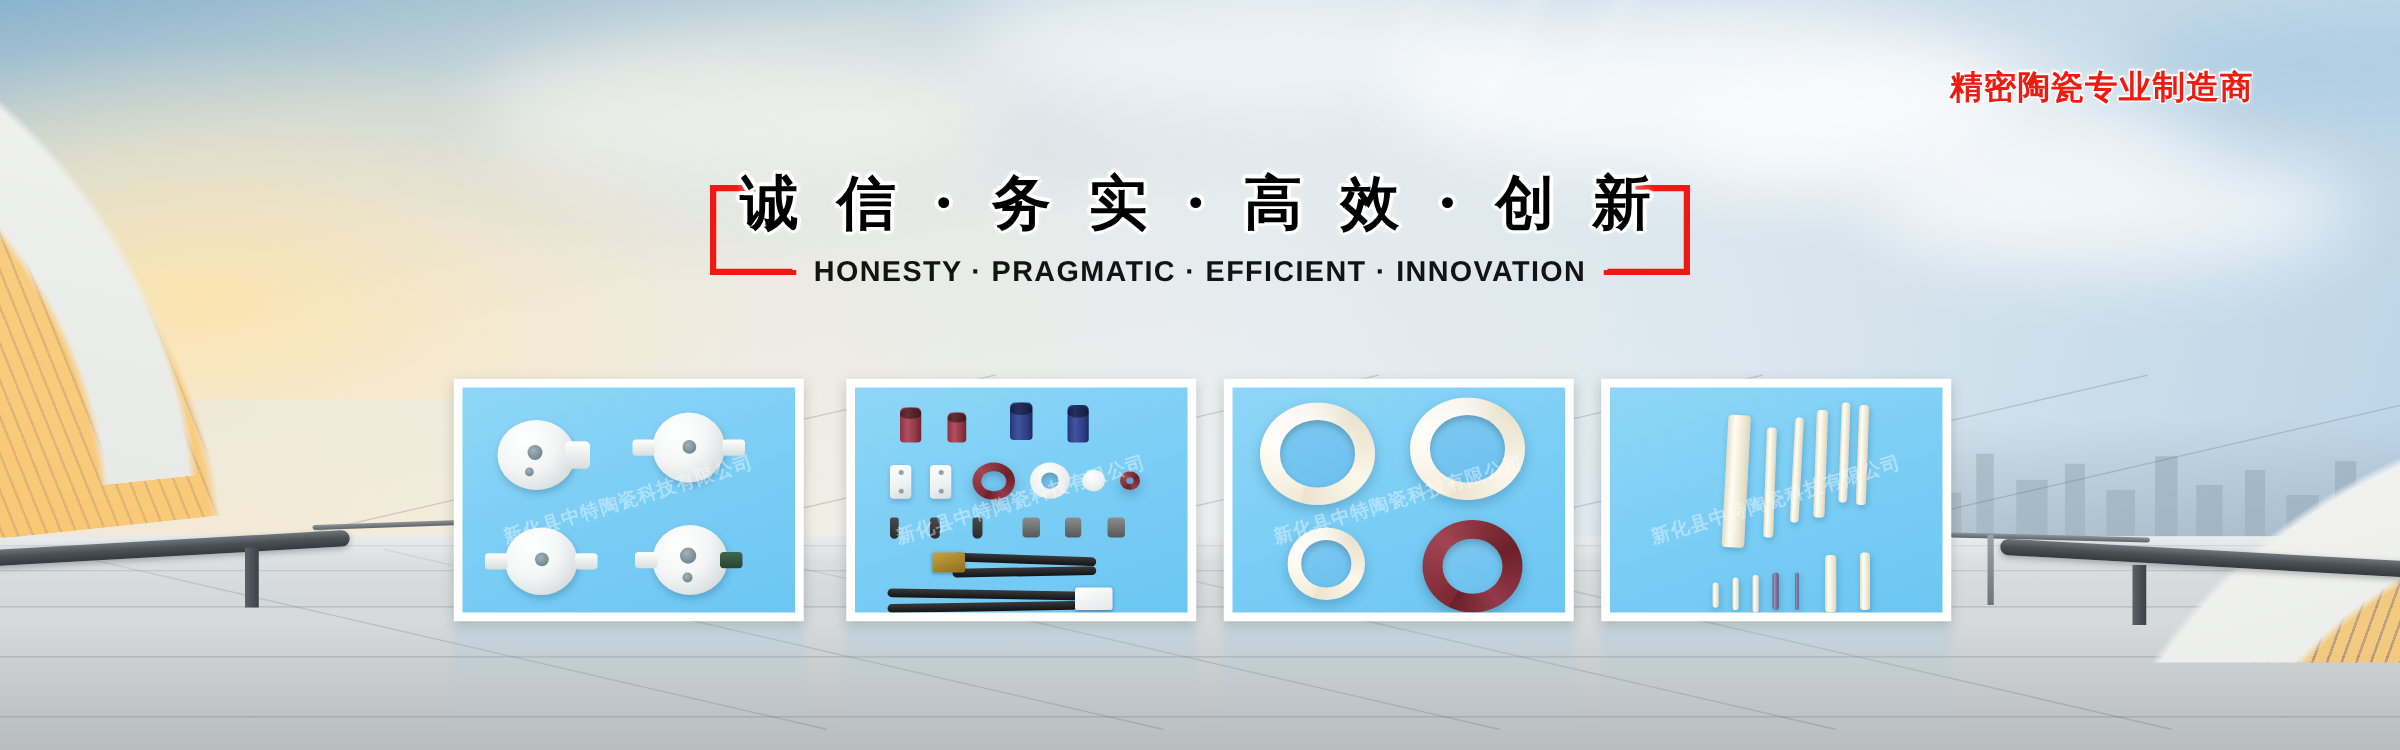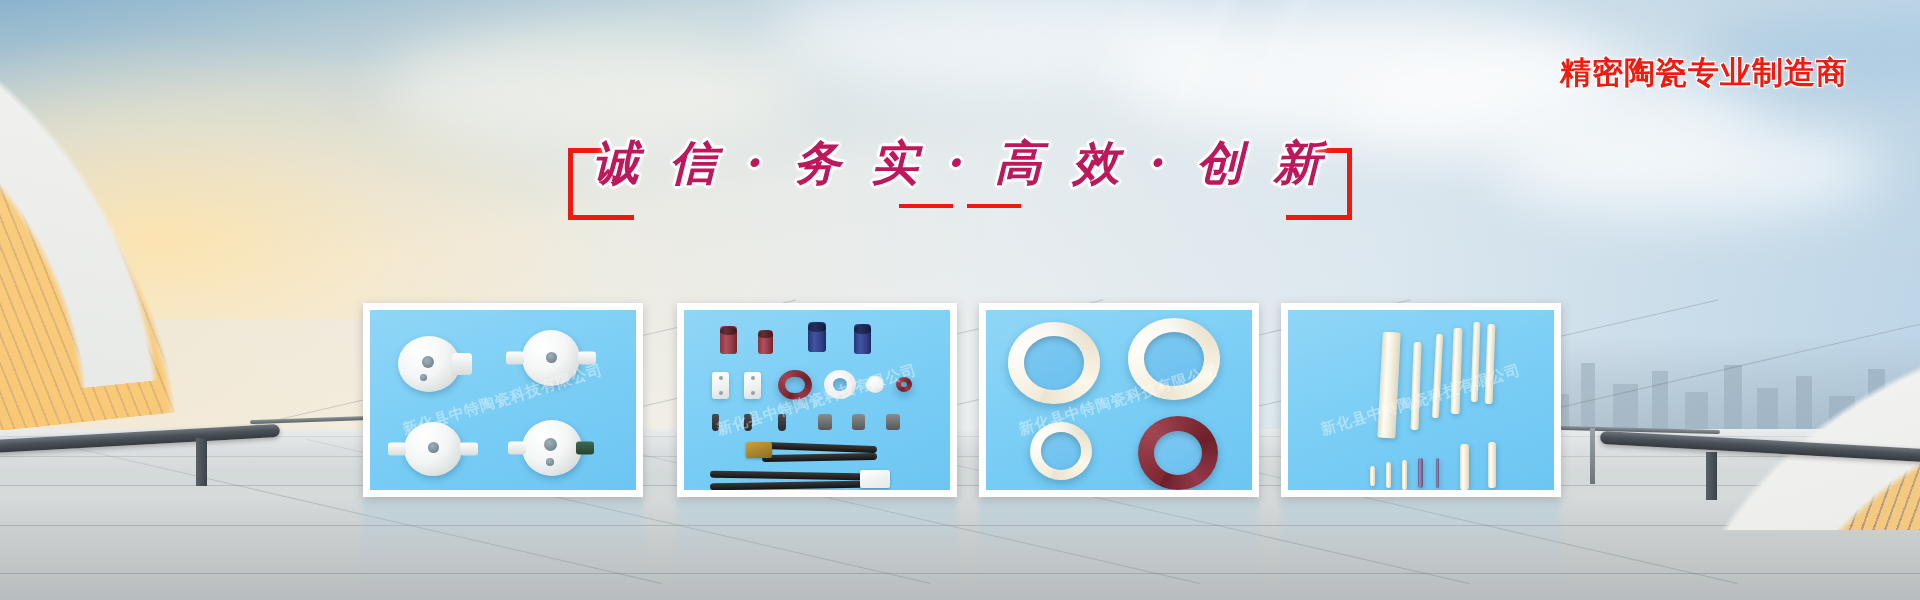--- a/index.html
+++ b/index.html
@@ -174,28 +174,27 @@
   }
   .bracket-left  { left:8px;  border-right:none; }
   .bracket-right { right:8px; border-left:none; }
 
   .slogan-cn {
     position:relative;
     font-family:"DejaVu Serif","Liberation Serif",serif;
     font-weight:700;
     font-size:47px;
     letter-spacing:7px;
-    color:#be185d;
+    color:#000000;
     line-height:1.05;
     padding-top:8px;
     text-shadow:
       -2px -2px 0 #fff, 2px -2px 0 #fff, -2px 2px 0 #fff, 2px 2px 0 #fff,
       -3px 0 0 #fff, 3px 0 0 #fff, 0 -3px 0 #fff, 0 3px 0 #fff,
       0 0 7px rgba(255,255,255,0.95);
-    font-style: italic;
   }
   .slogan-en-row {
     position:relative;
     display:flex; align-items:center; justify-content:center;
     gap:14px;
     margin-top:17px;
   }
   .en-dash { height:4px; width:54px; background:#ec1a13; flex:none; }
   .slogan-en {
     font-family:"Liberation Sans", sans-serif;
@@ -207,21 +206,21 @@
   }
 
   
   .right-text {
     position:absolute; left:1560px; top:52px; width:340px;
   }
   .rt-line {
     color:#ee1b10; font-weight:700; white-space:nowrap;
     text-shadow:-1px -1px 0 #fff,1px -1px 0 #fff,-1px 1px 0 #fff,1px 1px 0 #fff, 0 0 5px rgba(255,255,255,.8);
   }
-  .rt-tagline { font-size:31px; letter-spacing:1px; margin-bottom:22px; }
+  .rt-tagline { font-size:26px; letter-spacing:1px; margin-bottom:22px; }
   .rt-hotline { font-size:22px; letter-spacing:1px; margin-bottom:6px; }
   .rt-phone   { font-size:31px; letter-spacing:0.5px; }
 
   
   .panels { position:absolute; left:0; top:0; width:1920px; height:600px; pointer-events:none; }
   .panel {
     position:absolute; top:303px;
     width:280px; height:194px;
     background:#ffffff;
     padding:7px;
@@ -408,20 +407,21 @@
   <div class="thin-rail" style="left:250px; top:418px; width:120px; transform:rotate(-2deg);"></div>
   <div class="thin-rail" style="left:1560px; top:428px; width:160px; transform:rotate(1.5deg);"></div>
   <div class="glass-post" style="left:1590px; top:428px;"></div>
 
   <div class="slogan-wrap">
     <div class="bracket bracket-left"></div>
     <div class="bracket bracket-right"></div>
     <div class="slogan-cn">诚 信 · 务 实 · 高 效 · 创 新</div>
     <div class="slogan-en-row">
       <span class="en-dash"></span>
+      <span class="slogan-en">HONESTY · PRAGMATIC · EFFICIENT · INNOVATION</span>
       <span class="en-dash"></span>
     </div>
   </div>
 
   <div class="right-text">
     <div class="rt-line rt-tagline">精密陶瓷专业制造商</div>
   </div>
 
   <div class="panels">
 

